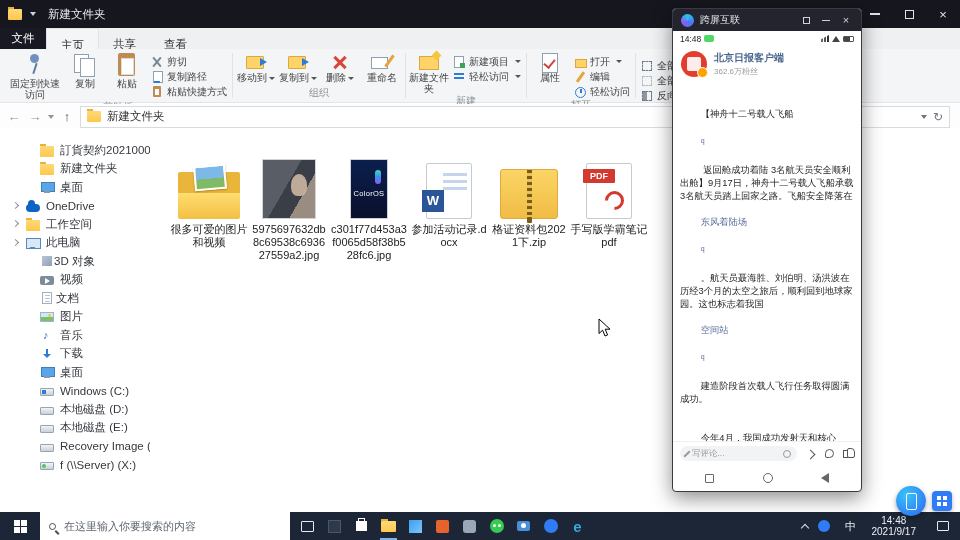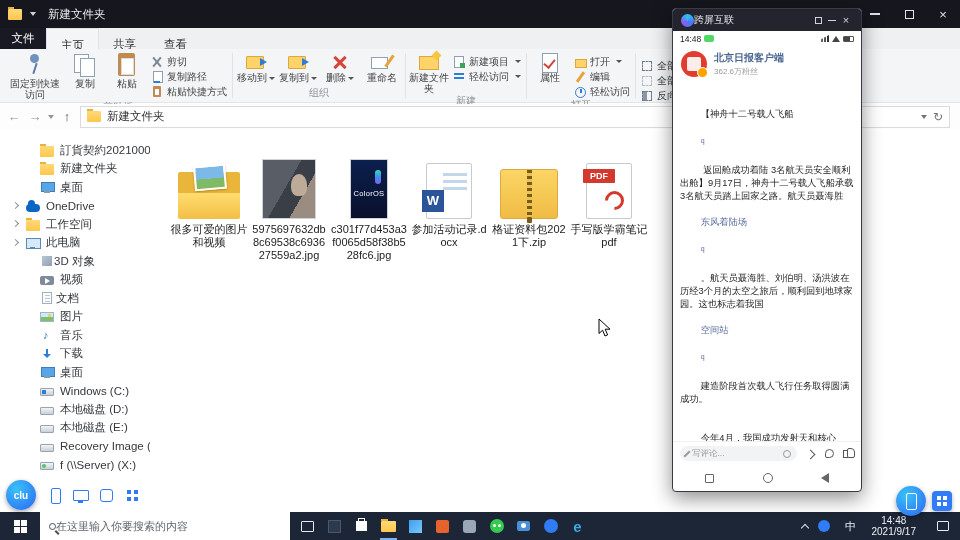--- a/index.html
+++ b/index.html
@@ -132,21 +132,21 @@
   .t-word .badge { position:absolute; left:-5px; bottom:6px; width:22px; height:22px; background:#2a5699; color:#fff; font-weight:bold; font-size:13px; line-height:22px; text-align:center; }
   .t-zip { width:58px; height:50px; background:linear-gradient(#fbd565,#f0bc45); border:1px solid #e0a93c; border-radius:3px; }
   .t-zip::before { content:""; position:absolute; left:26px; top:0; width:5px; height:100%; background:repeating-linear-gradient(180deg,#7a5c17 0 3px,#e8c357 3px 6px); }
   .t-zip::after { content:""; position:absolute; left:26px; bottom:-5px; width:5px; height:6px; background:#7a5c17; border-radius:1px; }
   .t-pdf { width:46px; height:56px; background:#fff; border:1px solid #c6cbd1; border-radius:2px; }
   .t-pdf .badge { position:absolute; left:-4px; top:5px; background:#d4392f; color:#fff; font-size:9px; font-weight:bold; padding:2px 7px; border-radius:1px; }
   .t-pdf::after { content:""; position:absolute; right:7px; bottom:8px; width:13px; height:13px; border:3px solid #d4392f; border-left-color:transparent; border-radius:50%; transform:rotate(-45deg); }
 
   
   .phone { position:absolute; left:672px; top:8px; width:190px; height:484px; background:#fff; border:1px solid #3a3a44; border-radius:4px; box-shadow:0 6px 20px rgba(0,0,0,.45); overflow:hidden; z-index:50; display:flex; flex-direction:column; }
-  .ph-title { height:22px; background:#24242e; display:flex; align-items:center; padding:0 8px; flex:none; }
+  .ph-title { height:22px; background:#24242e; display:flex; align-items:center; padding:0 8px; gap:6px; flex:none; }
   .ph-logo { width:13px; height:13px; border-radius:50%; background:conic-gradient(#29c2f2,#4579f5,#8a5cf0,#29c2f2); flex:none; }
   .ph-title-text { font-size:10px; color:#e8eaee; flex:1; }
   .ph-tbi { width:14px; text-align:center; color:#cfd2da; font-size:11px; line-height:22px; }
   .ph-tbi .box { display:inline-block; width:7px; height:7px; border:1.2px solid #cfd2da; }
   .ph-tbi .bar { display:inline-block; width:8px; height:1.4px; background:#cfd2da; vertical-align:3px; }
   .ph-status { height:15px; display:flex; align-items:center; padding:0 7px; font-size:8.5px; color:#222; gap:3px; flex:none; }
   .st-green { width:10px; height:7px; border-radius:2px; background:#52d769; }
   .st-right { margin-left:auto; display:flex; align-items:center; gap:3px; }
   .st-bars { width:8px; height:7px; background:linear-gradient(90deg,#666 0 2px,transparent 2px 3px,#555 3px 5px,transparent 5px 6px,#333 6px 8px); clip-path:polygon(0 60%,100% 0,100% 100%,0 100%); }
   .st-wifi { width:0; height:0; border-left:4px solid transparent; border-right:4px solid transparent; border-bottom:6px solid #444; }
@@ -173,21 +173,21 @@
   .ph-nav { height:26px; display:flex; align-items:center; justify-content:space-between; padding:0 32px; flex:none; }
   .nv-sq { width:9px; height:9px; border:1.4px solid #666; border-radius:1px; }
   .nv-ci { width:10px; height:10px; border:1.4px solid #666; border-radius:50%; }
   .nv-tr { width:0; height:0; border-top:5px solid transparent; border-bottom:5px solid transparent; border-right:8px solid #666; }
 
   
   .taskbar { position:absolute; left:0; bottom:0; width:960px; height:28px; background:#1d2636; display:flex; align-items:center; z-index:40; }
   .start { width:40px; height:28px; display:flex; align-items:center; justify-content:center; }
   .win-logo { position:relative; width:13px; height:13px; }
   .win-logo::before { content:""; position:absolute; left:0; top:0; width:6px; height:6px; background:#fff; box-shadow:7px 0 0 #fff,0 7px 0 #fff,7px 7px 0 #fff; }
-  .search { width:250px; height:28px; background:#fff; display:flex; align-items:center; padding:0 9px; }
+  .search { width:250px; height:28px; background:#fff; display:flex; align-items:center; gap:8px; padding:0 9px; }
   .s-ico { width:7px; height:7px; border:1.5px solid #4a4f57; border-radius:50%; position:relative; flex:none; }
   .s-ico::after { content:""; position:absolute; left:6px; top:6px; width:5px; height:1.5px; background:#4a4f57; transform:rotate(45deg); transform-origin:0 0; }
   .search input { border:none; outline:none; font-size:11px; color:#3c4043; width:100%; font-family:inherit; background:transparent; }
   .search input::placeholder { color:#5f6670; opacity:1; }
   .tb-apps { display:flex; align-items:center; height:100%; margin-left:4px; }
   .tb-app { width:27px; height:28px; display:flex; align-items:center; justify-content:center; position:relative; }
   .tb-app.active::after { content:""; position:absolute; left:5px; right:5px; bottom:0; height:2px; background:#7fb3e8; }
   .app-ic { position:relative; display:flex; align-items:center; justify-content:center; }
   .app-glyph { font-weight:bold; font-size:15px; color:#38a9e4; line-height:1; }
   .a-taskview { width:13px; height:11px; border:1.4px solid #e8eaed; border-radius:1px; }
@@ -584,21 +584,21 @@
         <span class="acc-name">北京日报客户端</span>
         <span class="acc-meta">362.6万粉丝</span>
       </span>
     </div>
     <div class="ph-post">
       
         <span class="seg normal">【神舟十二号载人飞船</span>
       
         <span class="seg sup">q</span>
       
-        <span class="seg normal"> 返回舱成功着陆 3名航天员安全顺利出舱】9月17日，神舟十二号载人飞船承载3名航天员踏上回家之路。航天员聂海胜</span>
+        <span class="seg normal"> 返回舱成功着陆 3名航天员安全顺利出舱】9月17日，神舟十二号载人飞船承载3名航天员踏上回家之路。飞船安全降落在</span>
       
         <span class="seg link">东风着陆场</span>
       
         <span class="seg sup">q</span>
       
         <span class="seg normal">。航天员聂海胜、刘伯明、汤洪波在历经3个月的太空之旅后，顺利回到地球家园。这也标志着我国</span>
       
         <span class="seg link">空间站</span>
       
         <span class="seg sup">q</span>
@@ -630,27 +630,20 @@
       <i class="cm-ic bubble"></i>
       <i class="cm-ic like"></i>
     </div>
     <div class="ph-nav">
       <i class="nv-sq"></i>
       <i class="nv-ci"></i>
       <i class="nv-tr"></i>
     </div>
   </div>
 
-  <div class="dock">
-    <div class="dock-logo">clu</div>
-    <i class="dk dk-phone"></i>
-    <i class="dk dk-monitor"></i>
-    <i class="dk dk-square"></i>
-    <i class="dk dk-grid"></i>
-  </div>
 
   <div class="fab-right">
     <div class="fab-circle"></div>
     <div class="fab-mini"></div>
   </div>
 
   <div class="taskbar">
     <div class="start">
         <i class="win-logo"></i>
       </div>

